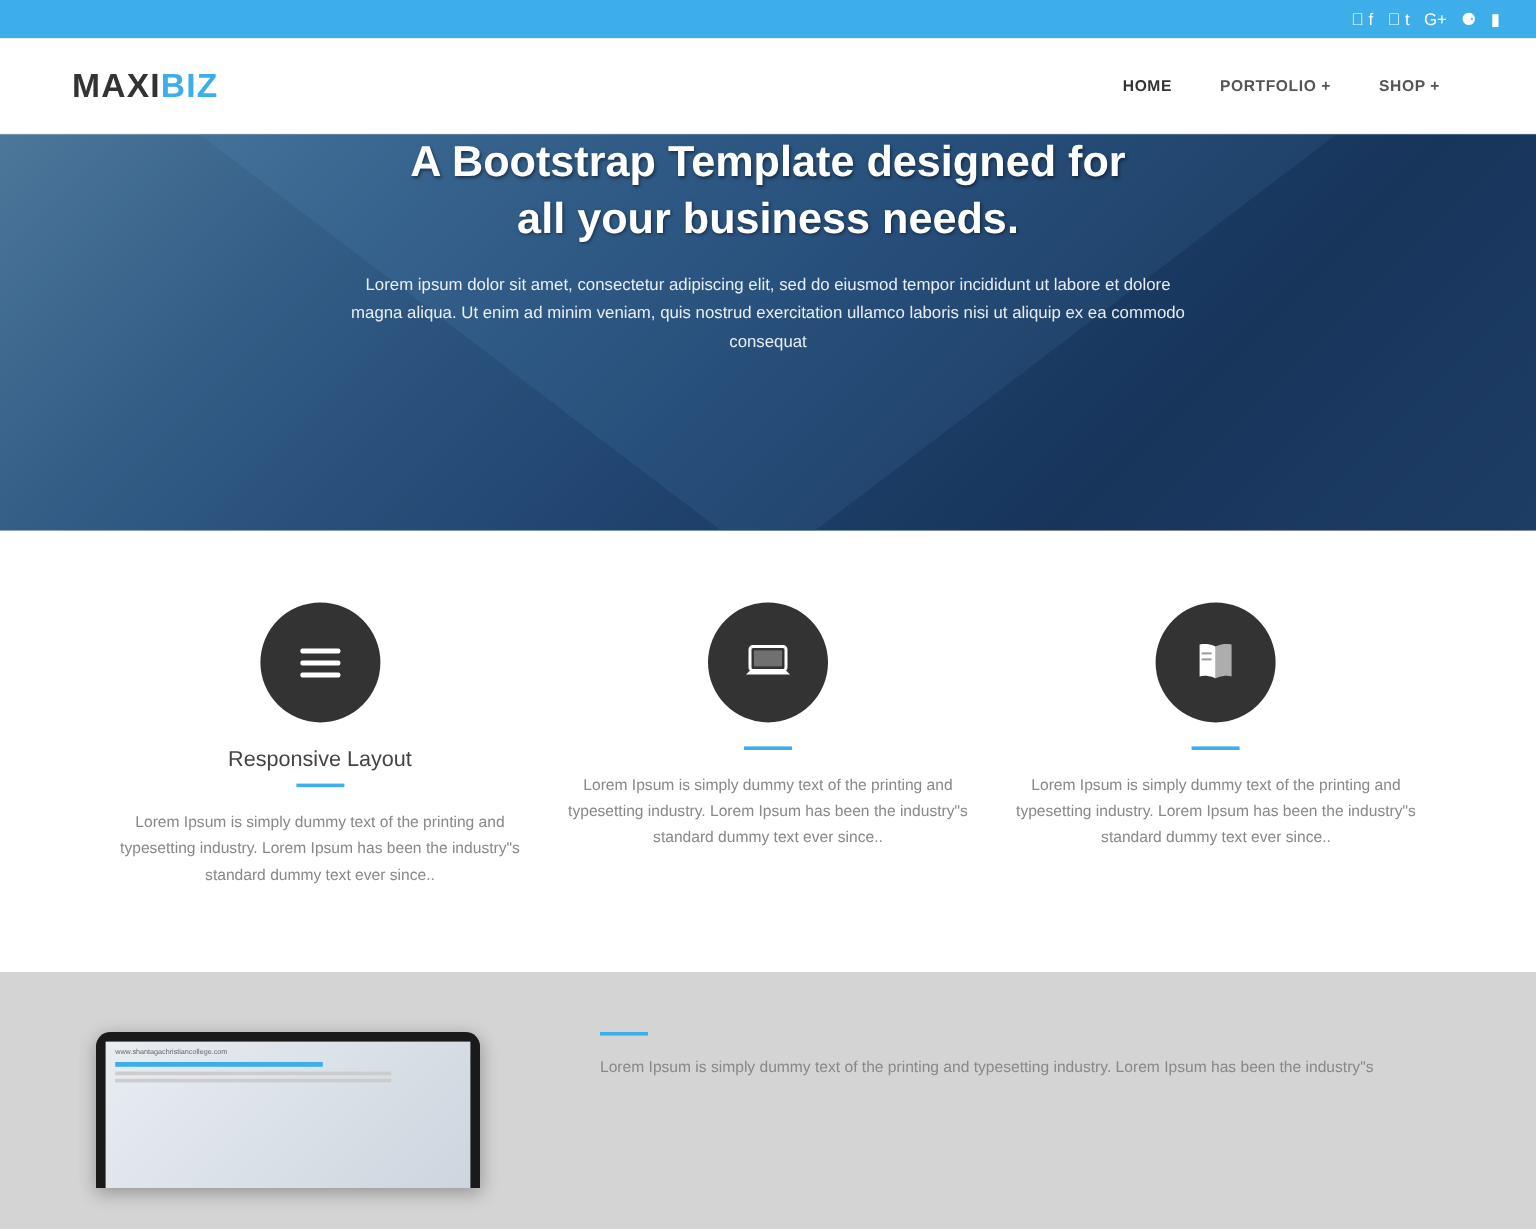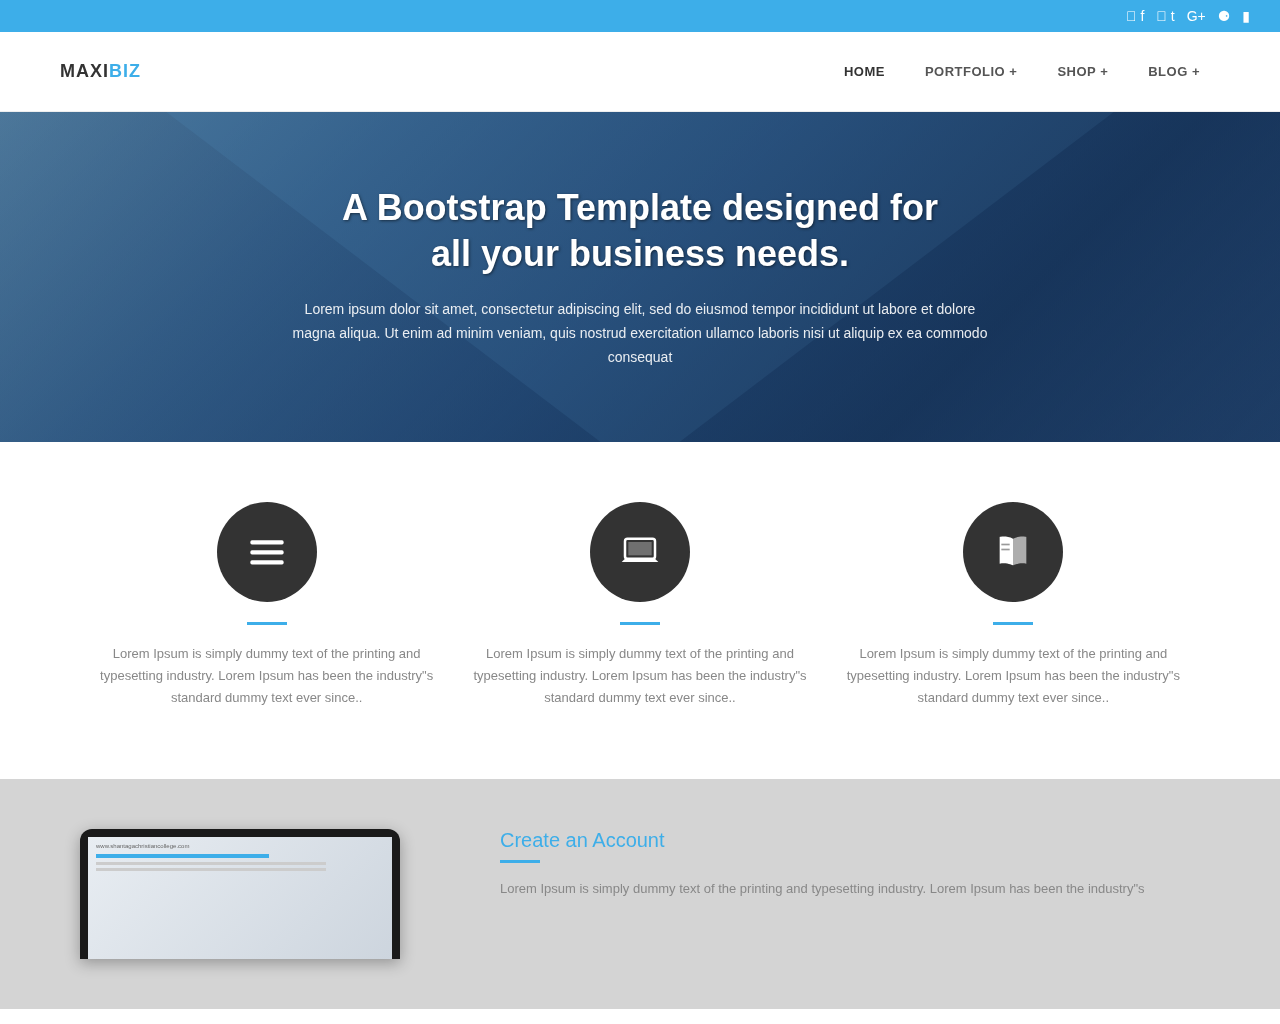--- a/index.html
+++ b/index.html
@@ -24,21 +24,21 @@
     
     .header {
       background: white;
       height: 80px;
       display: flex;
       align-items: center;
       padding: 0 60px;
       border-bottom: 1px solid #eee;
     }
     .logo {
-      font-size: 18px;
+      font-size: 28px;
       font-weight: bold;
       letter-spacing: 1px;
       margin-right: auto;
     }
     .logo span.maxi { color: #333; }
     .logo span.biz { color: #3daee9; }
     nav {
       display: flex;
       align-items: center;
       gap: 0;
@@ -72,21 +72,20 @@
 
     
     .hero {
       position: relative;
       height: 330px;
       background: linear-gradient(rgba(20,40,80,0.55), rgba(20,40,80,0.55)),
                   linear-gradient(135deg, #7ab0c8 0%, #4a7fa0 30%, #2d5a78 60%, #1a3a55 100%);
       display: flex;
       flex-direction: column;
       align-items: center;
-      justify-content: center;
       text-align: center;
       overflow: hidden;
     }
     
     .hero-building {
       position: absolute;
       top: 0; left: 0; right: 0; bottom: 0;
       z-index: 0;
       overflow: hidden;
     }
@@ -259,21 +258,20 @@
 </div>
 
 <div class="header">
   <div class="logo">
     <span class="maxi">MAXI</span><span class="biz">BIZ</span>
   </div>
   <nav>
     <div class="nav-item active">HOME</div>
     <div class="nav-item">PORTFOLIO +</div>
     <div class="nav-item">SHOP +</div>
-    <div class="nav-item">BLOG +</div>
   </nav>
 </div>
 
 <div class="hero">
   <div class="hero-building"></div>
   <div class="hero-content">
     <div class="hero-title">A Bootstrap Template designed for<br>all your business needs.</div>
     <div class="hero-subtitle">Lorem ipsum dolor sit amet, consectetur adipiscing elit, sed do eiusmod tempor incididunt ut labore et dolore magna aliqua. Ut enim ad minim veniam, quis nostrud exercitation ullamco laboris nisi ut aliquip ex ea commodo consequat</div>
   </div>
 </div>
@@ -281,20 +279,21 @@
 <div class="features">
 
   <div class="feature-item">
     <div class="feature-icon-circle">
       <svg viewBox="0 0 24 24" xmlns="http://www.w3.org/2000/svg">
         <rect x="2" y="5" width="20" height="2.5" rx="1"></rect>
         <rect x="2" y="11" width="20" height="2.5" rx="1"></rect>
         <rect x="2" y="17" width="20" height="2.5" rx="1"></rect>
       </svg>
     </div>
+    <div class="feature-title">Responsive Layout</div>
     <div class="feature-underline"></div>
     <div class="feature-text">Lorem Ipsum is simply dummy text of the printing and typesetting industry. Lorem Ipsum has been the industry"s standard dummy text ever since..</div>
   </div>
 
   <div class="feature-item">
     <div class="feature-icon-circle">
       <svg viewBox="0 0 24 24" xmlns="http://www.w3.org/2000/svg">
         <rect x="3" y="4" width="18" height="12" rx="1.5" fill="none" stroke="white" stroke-width="1.5"></rect>
         <rect x="5" y="6" width="14" height="8" fill="white" opacity="0.3"></rect>
         <path d="M1 18 L3 16 L21 16 L23 18 Z" fill="white"></path>
@@ -325,17 +324,16 @@
         <div class="device-screen-content">
           <div class="device-url">www.shantagachristiancollege.com</div>
           <div class="device-bar"></div>
           <div class="device-bar2"></div>
           <div class="device-bar2"></div>
         </div>
       </div>
     </div>
   </div>
   <div class="bottom-text">
-    <div class="bottom-title">Create an Account</div>
     <div class="bottom-underline"></div>
     <div class="bottom-desc">Lorem Ipsum is simply dummy text of the printing and typesetting industry. Lorem Ipsum has been the industry"s</div>
   </div>
 </div>
 
 </body></html>

